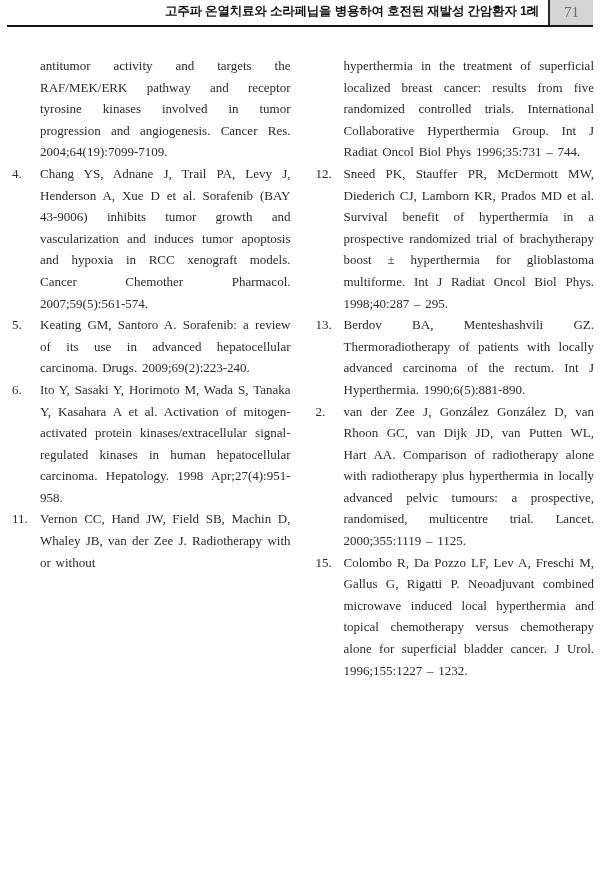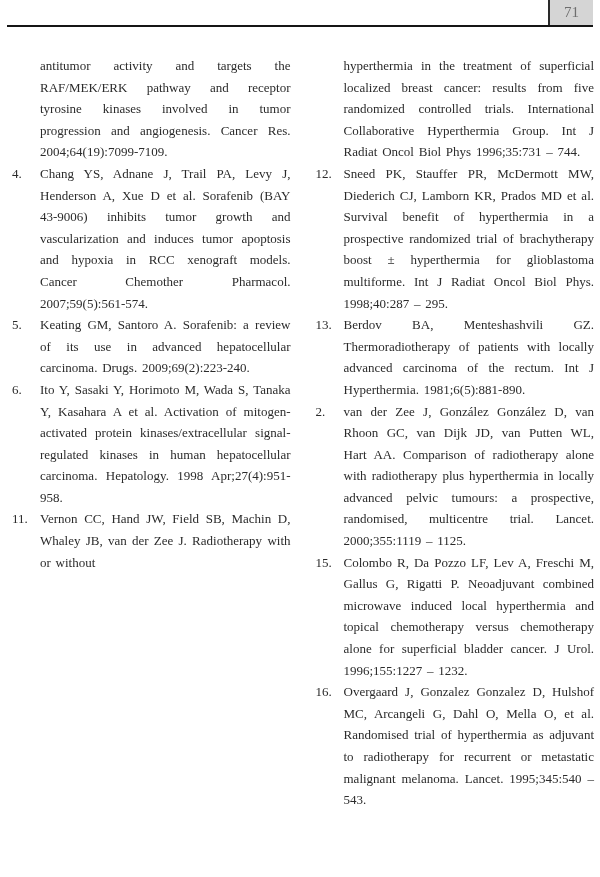--- a/index.html
+++ b/index.html
@@ -60,35 +60,35 @@
     margin-left: -28px;
     text-align: left;
   }
   .ref-text { overflow-wrap: break-word; }
 </style>
 </head>
 <body>
 
 <div class="page">
   <div class="header">
+    <div class="title">고주파 온열치료와 소라페닙을 병용하여 호전된 재발성 간암환자 1례</div>
     <div class="page-box">
       <span>71</span>
     </div>
   </div>
 
   <div class="main">
     <div class="col" id="left-col">
         <div class="ref cont"><span class="ref-text">antitumor activity and targets the RAF/MEK/ERK pathway and receptor tyrosine kinases involved in tumor progression and angiogenesis. Cancer Res. 2004;64(19):7099-7109.</span></div>
         <div class="ref"><span class="ref-num">4.</span><span class="ref-text">Chang YS, Adnane J, Trail PA, Levy J, Henderson A, Xue D et al. Sorafenib (BAY 43-9006) inhibits tumor growth and vascularization and induces tumor apoptosis and hypoxia in RCC xenograft models. Cancer Chemother Pharmacol. 2007;59(5):561-574.</span></div>
         <div class="ref"><span class="ref-num">5.</span><span class="ref-text">Keating GM, Santoro A. Sorafenib: a review of its use in advanced hepatocellular carcinoma. Drugs. 2009;69(2):223-240.</span></div>
         <div class="ref"><span class="ref-num">6.</span><span class="ref-text">Ito Y, Sasaki Y, Horimoto M, Wada S, Tanaka Y, Kasahara A et al. Activation of mitogen-activated protein kinases/extracellular signal-regulated kinases in human hepatocellular carcinoma. Hepatology. 1998 Apr;27(4):951-958.</span></div>
         <div class="ref"><span class="ref-num">11.</span><span class="ref-text">Vernon CC, Hand JW, Field SB, Machin D, Whaley JB, van der Zee J. Radiotherapy with or without</span></div>
       </div>
     <div class="col" id="right-col">
         <div class="ref cont"><span class="ref-text">hyperthermia in the treatment of superficial localized breast cancer: results from five randomized controlled trials. International Collaborative Hyperthermia Group. Int J Radiat Oncol Biol Phys 1996;35:731 – 744.</span></div>
         <div class="ref"><span class="ref-num">12.</span><span class="ref-text">Sneed PK, Stauffer PR, McDermott MW, Diederich CJ, Lamborn KR, Prados MD et al. Survival benefit of hyperthermia in a prospective randomized trial of brachytherapy boost ± hyperthermia for glioblastoma multiforme. Int J Radiat Oncol Biol Phys. 1998;40:287 – 295.</span></div>
-        <div class="ref"><span class="ref-num">13.</span><span class="ref-text">Berdov BA, Menteshashvili GZ. Thermoradiotherapy of patients with locally advanced carcinoma of the rectum. Int J Hyperthermia. 1981;6(5):881-890.</span></div>
+        <div class="ref"><span class="ref-num">13.</span><span class="ref-text">Berdov BA, Menteshashvili GZ. Thermoradiotherapy of patients with locally advanced carcinoma of the rectum. Int J Hyperthermia. 1990;6(5):881-890.</span></div>
         <div class="ref"><span class="ref-num">2.</span><span class="ref-text">van der Zee J, González González D, van Rhoon GC, van Dijk JD, van Putten WL, Hart AA. Comparison of radiotherapy alone with radiotherapy plus hyperthermia in locally advanced pelvic tumours: a prospective, randomised, multicentre trial. Lancet. 2000;355:1119 – 1125.</span></div>
         <div class="ref"><span class="ref-num">15.</span><span class="ref-text">Colombo R, Da Pozzo LF, Lev A, Freschi M, Gallus G, Rigatti P. Neoadjuvant combined microwave induced local hyperthermia and topical chemotherapy versus chemotherapy alone for superficial bladder cancer. J Urol. 1996;155:1227 – 1232.</span></div>
-        <div class="ref"><span class="ref-num">16.</span><span class="ref-text">Overgaard J, Gonzalez Gonzalez D, Hulshof MC, Arcangeli G, Dahl O, Mella O, et al. Randomised trial of hyperthermia as adjuvant to radiotherapy for recurrent or metastatic malignant melanoma. Lancet. 1995;345:540 – 543.</span></div>
       </div>
   </div>
 </div>
 
 </body></html>

